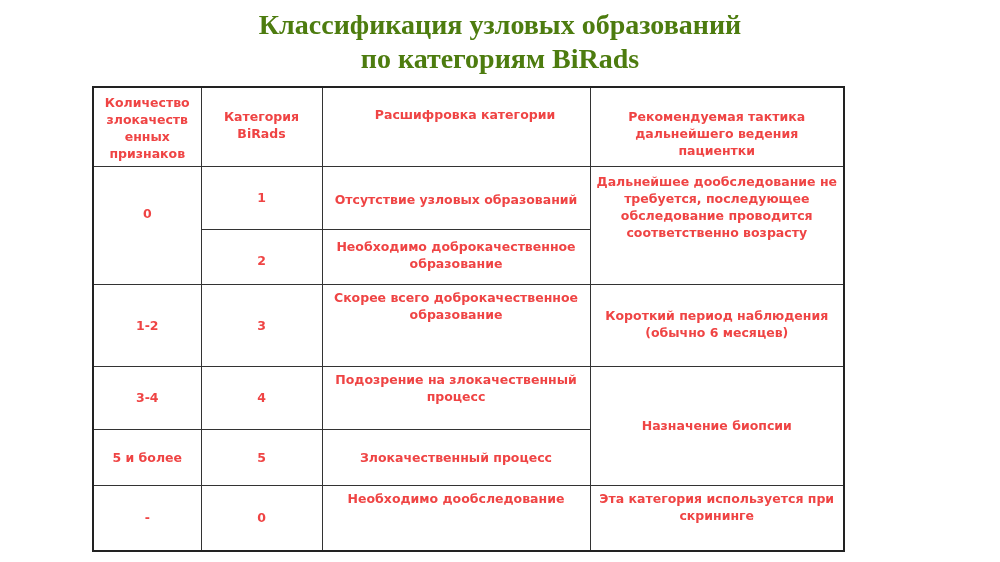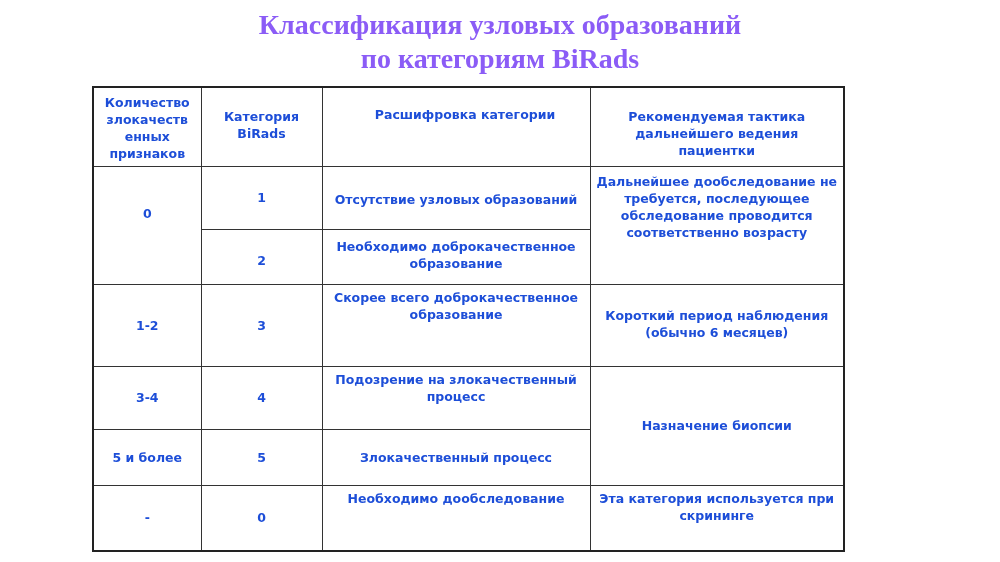--- a/index.html
+++ b/index.html
@@ -1,26 +1,26 @@
 <!DOCTYPE html>
 <html><head>
 <meta charset="utf-8">
 <style>
   html, body { margin:0; padding:0; background:#ffffff; }
   body { width:1000px; height:562px; position:relative; overflow:hidden; }
   .title {
     position:absolute; left:0; top:8px; width:1000px; text-align:center;
     font-family:"Liberation Serif", serif; font-weight:bold; font-size:28px;
-    line-height:34px; color:#8b5cf6;
+    line-height:34px; color:#4d7c0f;
   }
   table {
     position:absolute; left:92px; top:86px; width:751px; height:465px;
     border-collapse:collapse; table-layout:fixed;
     font-family:"DejaVu Sans", sans-serif; font-weight:bold; font-size:12.5px;
-    color:#1d4ed8; border:2px solid #222;
+    color:#ef4444; border:2px solid #222;
   }
   td, th {
     border:1.4px solid #333; text-align:center; padding:2px 6px;
     line-height:17px; font-weight:bold;
   }
   th { vertical-align:top; padding-top:20px; font-size:12.5px; }
   .c1 { width:108px; } .c2 { width:121px; } .c3 { width:268px; } .c4 { width:254px; }
   .top { vertical-align:top; padding-top:8px; }
   .mid { vertical-align:middle; }
 </style>

